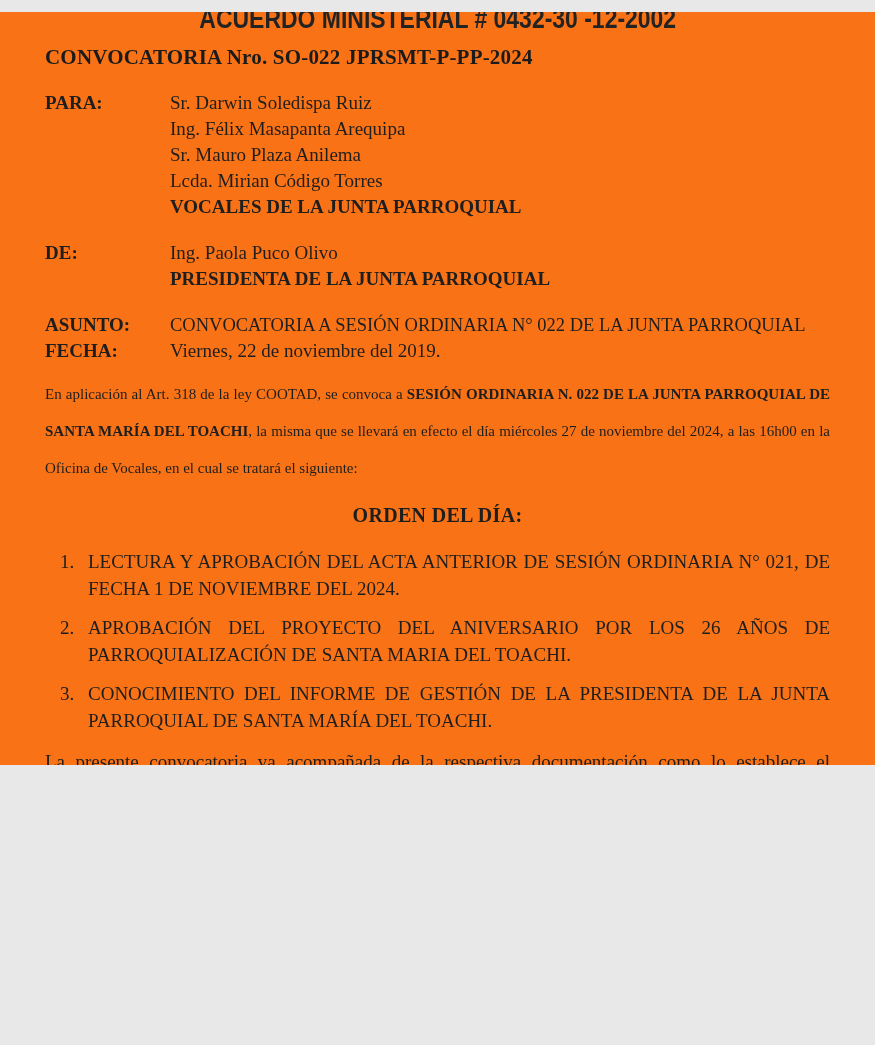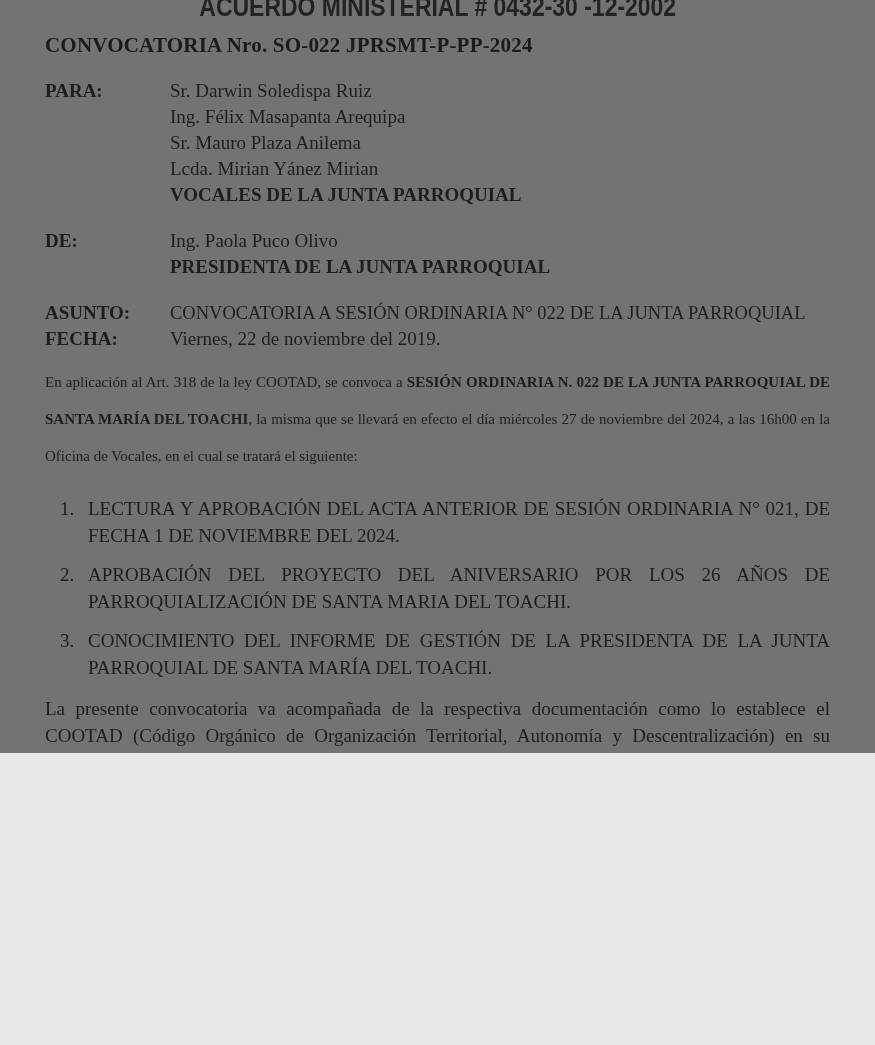--- a/index.html
+++ b/index.html
@@ -1,18 +1,18 @@
 <!DOCTYPE html>
 <html><head>
 <meta charset="utf-8">
 <style>
   html,body { margin:0; padding:0; background:#e8e8e8; }
   .page {
-    position:relative; width:875px; height:753px; margin:0 auto;
-    background:#737373; overflow:hidden;
+    position:relative; width:875px; height:753px; margin:12px auto;
+    background:#f97316; overflow:hidden;
     font-family:"Liberation Serif", serif; color:#1e1e1e;
   }
   .content { padding:0 45px; }
 
   
   .header-clip { height:23px; overflow:hidden; text-align:center; }
   .header-clip .hdr1 {
     display:inline-block; margin-top:-8px;
     font-family:"Liberation Sans", sans-serif; font-weight:bold;
     font-size:28px; line-height:30px; letter-spacing:0px; color:#232323;
@@ -76,21 +76,21 @@
     </div>
     <div class="header-title">CONVOCATORIA Nro. SO-022 JPRSMT-P-PP-2024</div>
 
     <div class="meta-block">
       <div class="meta-row">
         <div class="meta-label">PARA:</div>
         <div class="meta-value">
           <div>Sr. Darwin Soledispa Ruiz</div>
           <div>Ing. Félix Masapanta Arequipa</div>
           <div>Sr. Mauro Plaza Anilema</div>
-          <div>Lcda. Mirian Yánez Mirian</div>
+          <div>Lcda. Mirian Código Torres</div>
           <div class="bold">VOCALES DE LA JUNTA PARROQUIAL</div>
         </div>
       </div>
     </div>
 
     <div class="meta-block">
       <div class="meta-row">
         <div class="meta-label">DE:</div>
         <div class="meta-value">
           <div>Ing. Paola Puco Olivo</div>
@@ -105,20 +105,21 @@
         <div class="meta-value" style="font-size:18.5px">CONVOCATORIA A SESIÓN ORDINARIA N° 022 DE LA JUNTA PARROQUIAL</div>
       </div>
       <div class="meta-row">
         <div class="meta-label">FECHA:</div>
         <div class="meta-value">Viernes, 22 de noviembre del 2019.</div>
       </div>
     </div>
 
     <p class="intro"><span>En aplicación al Art. 318 de la ley COOTAD, se convoca a </span><span class="bold">SESIÓN ORDINARIA N. 022 DE LA JUNTA PARROQUIAL DE SANTA MARÍA DEL TOACHI</span><span>, la misma que se llevará en efecto el día miércoles 27 de noviembre del 2024, a las 16h00 en la Oficina de Vocales, en el cual se tratará el siguiente:</span></p>
 
+    <div class="orden-title">ORDEN DEL DÍA:</div>
 
     <ol class="agenda">
       <li>LECTURA Y APROBACIÓN DEL ACTA ANTERIOR DE SESIÓN ORDINARIA N° 021, DE FECHA 1 DE NOVIEMBRE DEL 2024.</li>
       <li>APROBACIÓN DEL PROYECTO DEL ANIVERSARIO POR LOS 26 AÑOS DE PARROQUIALIZACIÓN DE SANTA MARIA DEL TOACHI.</li>
       <li>CONOCIMIENTO DEL INFORME DE GESTIÓN DE LA PRESIDENTA DE LA JUNTA PARROQUIAL DE SANTA MARÍA DEL TOACHI.</li>
     </ol>
 
     <p class="closing">La presente convocatoria va acompañada de la respectiva documentación como lo establece el COOTAD (Código Orgánico de Organización Territorial, Autonomía y Descentralización) en su artículo 318 parte última del primer párrafo; además rogamos su puntual asistencia, para dar cumplimiento a lo dispuesto en el capítulo II del procedimiento Parlamentario en el Art. 316 del COOTAD.</p>
 
     <div class="farewell">Atentamente,</div>

